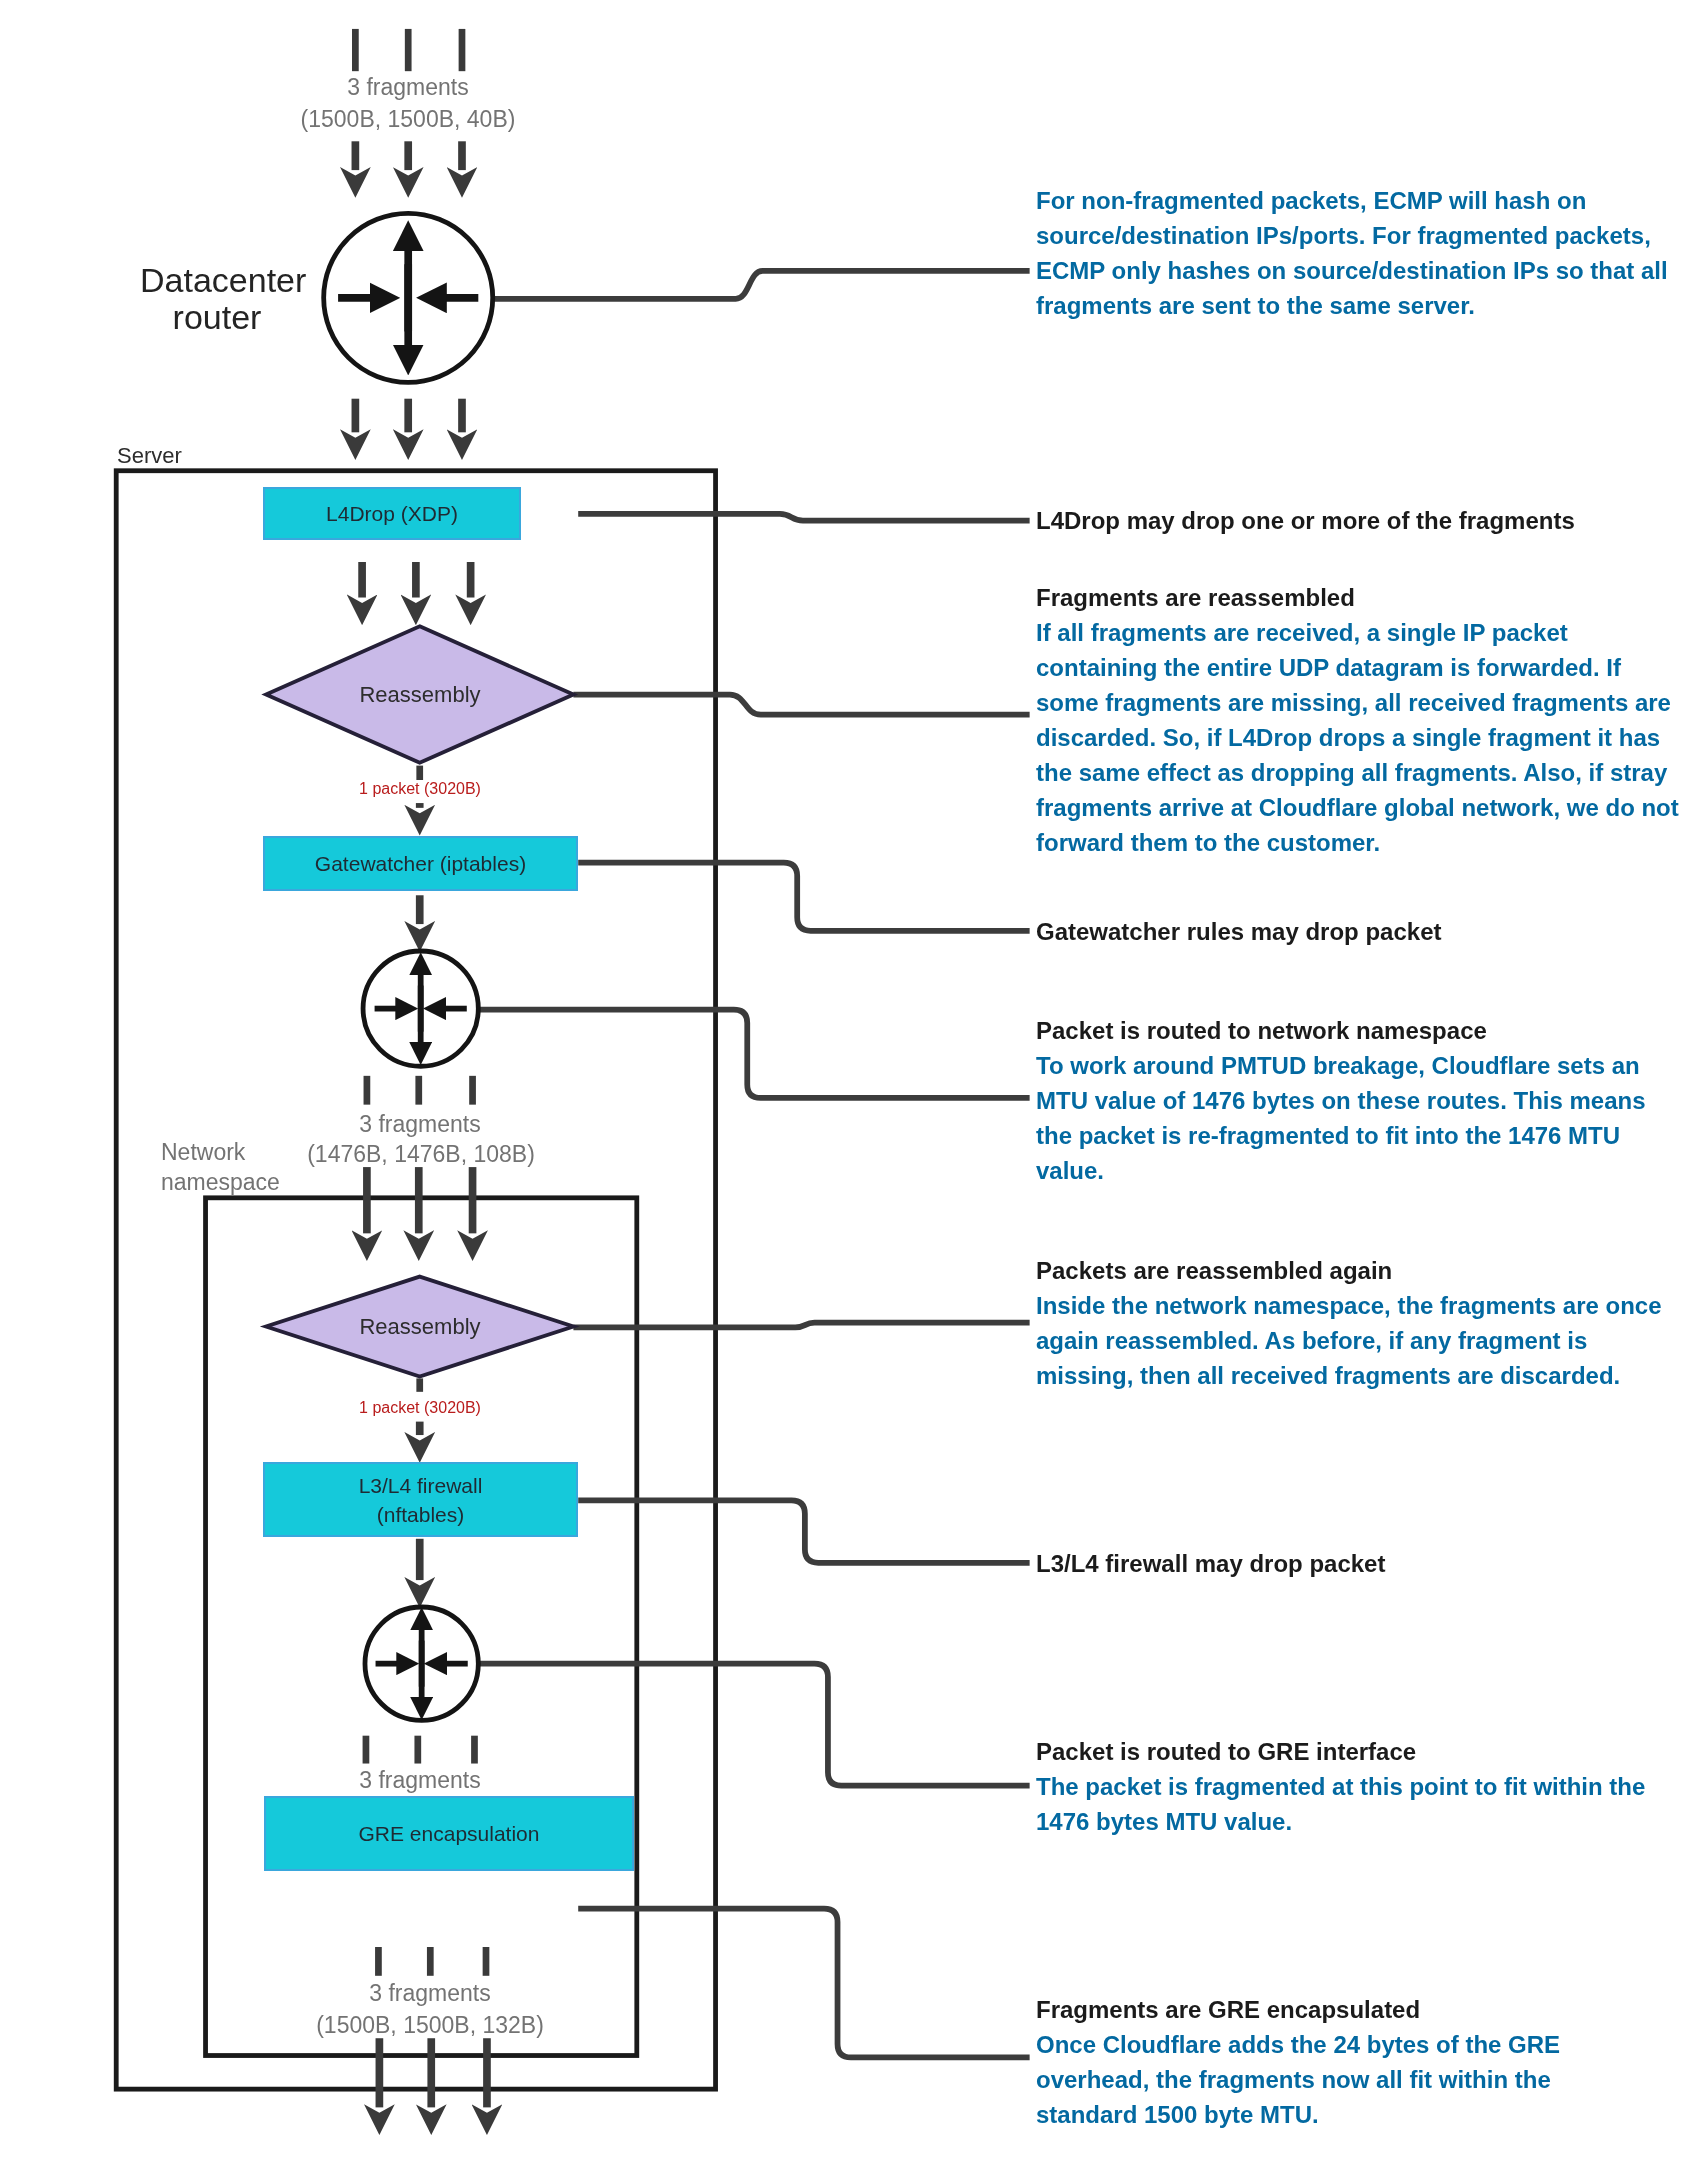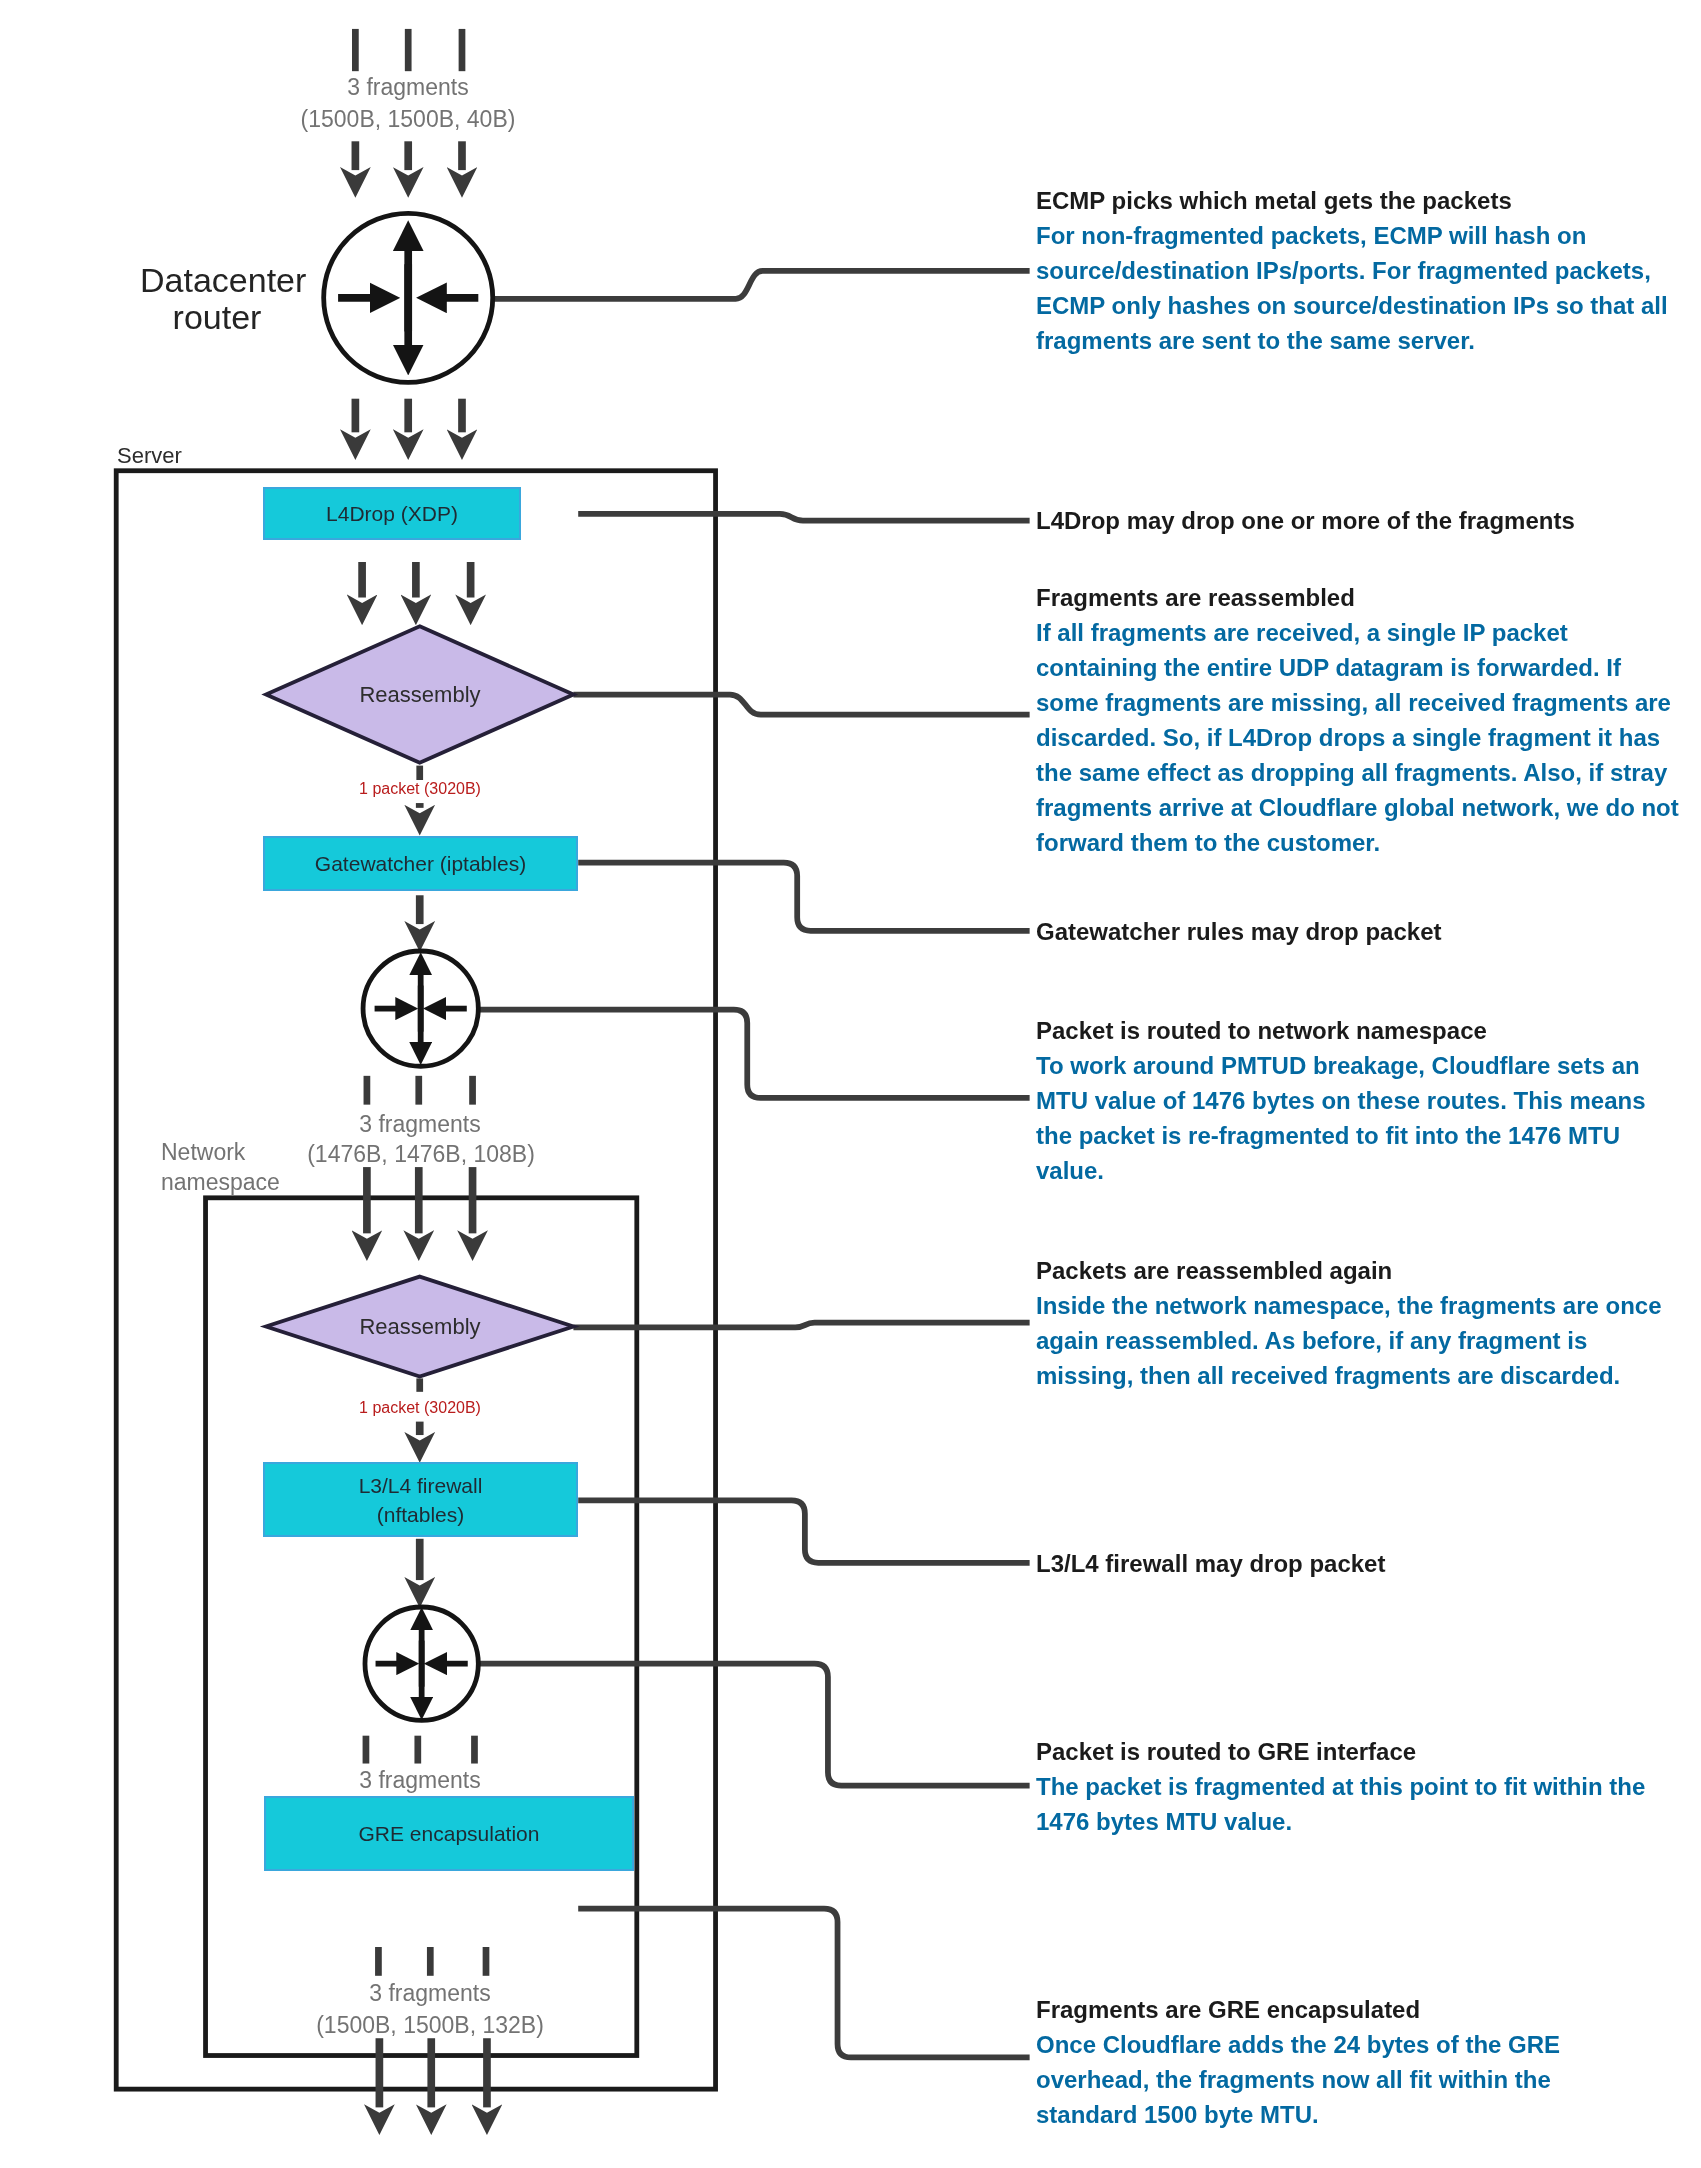--- a/index.html
+++ b/index.html
@@ -175,21 +175,20 @@
   <div class="abs ctr lab" style="left:420px;top:1809px">(1476B, 1476B, 108B)</div>
 
   <div class="tealbox" style="left:264px;top:1796px;width:370px;height:75px">
     <span>GRE encapsulation</span>
   </div>
 
   <div class="abs ctr lab" style="left:430px;top:1993px">3 fragments</div>
   <div class="abs ctr lab" style="left:430px;top:2025px">(1500B, 1500B, 132B)</div>
 
   <div class="note" style="top:183px">
-    <div class="note-title">ECMP picks which metal gets the packets</div>
     <div class="note-body">For non-fragmented packets, ECMP will hash on source/destination IPs/ports. For fragmented packets, ECMP only hashes on source/destination IPs so that all fragments are sent to the same server.</div>
   </div>
   <div class="note" style="top:503px">
     <div class="note-title">L4Drop may drop one or more of the fragments</div>
   </div>
   <div class="note" style="top:580px">
     <div class="note-title">Fragments are reassembled</div>
     <div class="note-body">If all fragments are received, a single IP packet containing the entire UDP datagram is forwarded. If some fragments are missing, all received fragments are discarded. So, if L4Drop drops a single fragment it has the same effect as dropping all fragments. Also, if stray fragments arrive at Cloudflare global network, we do not forward them to the customer.</div>
   </div>
   <div class="note" style="top:914px">

